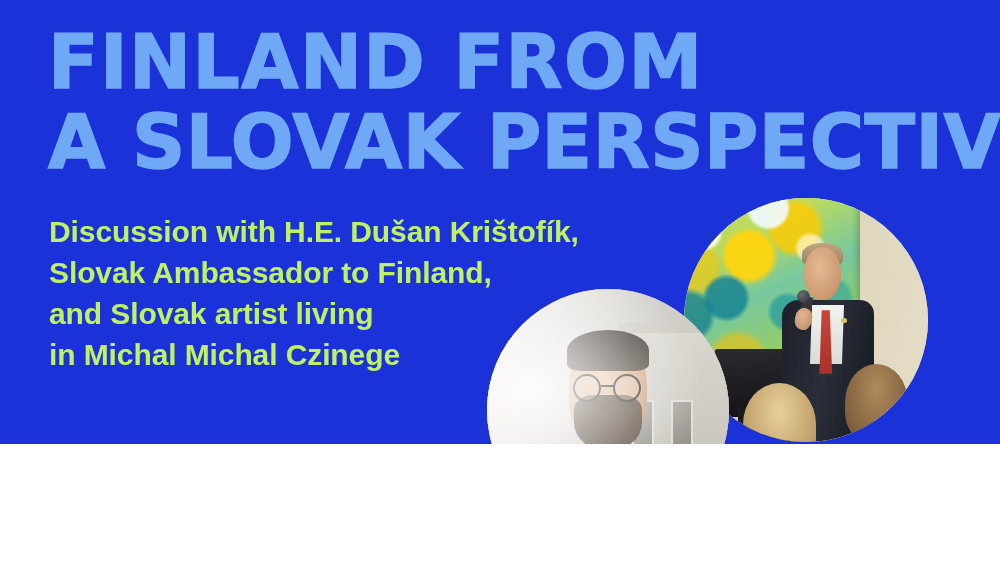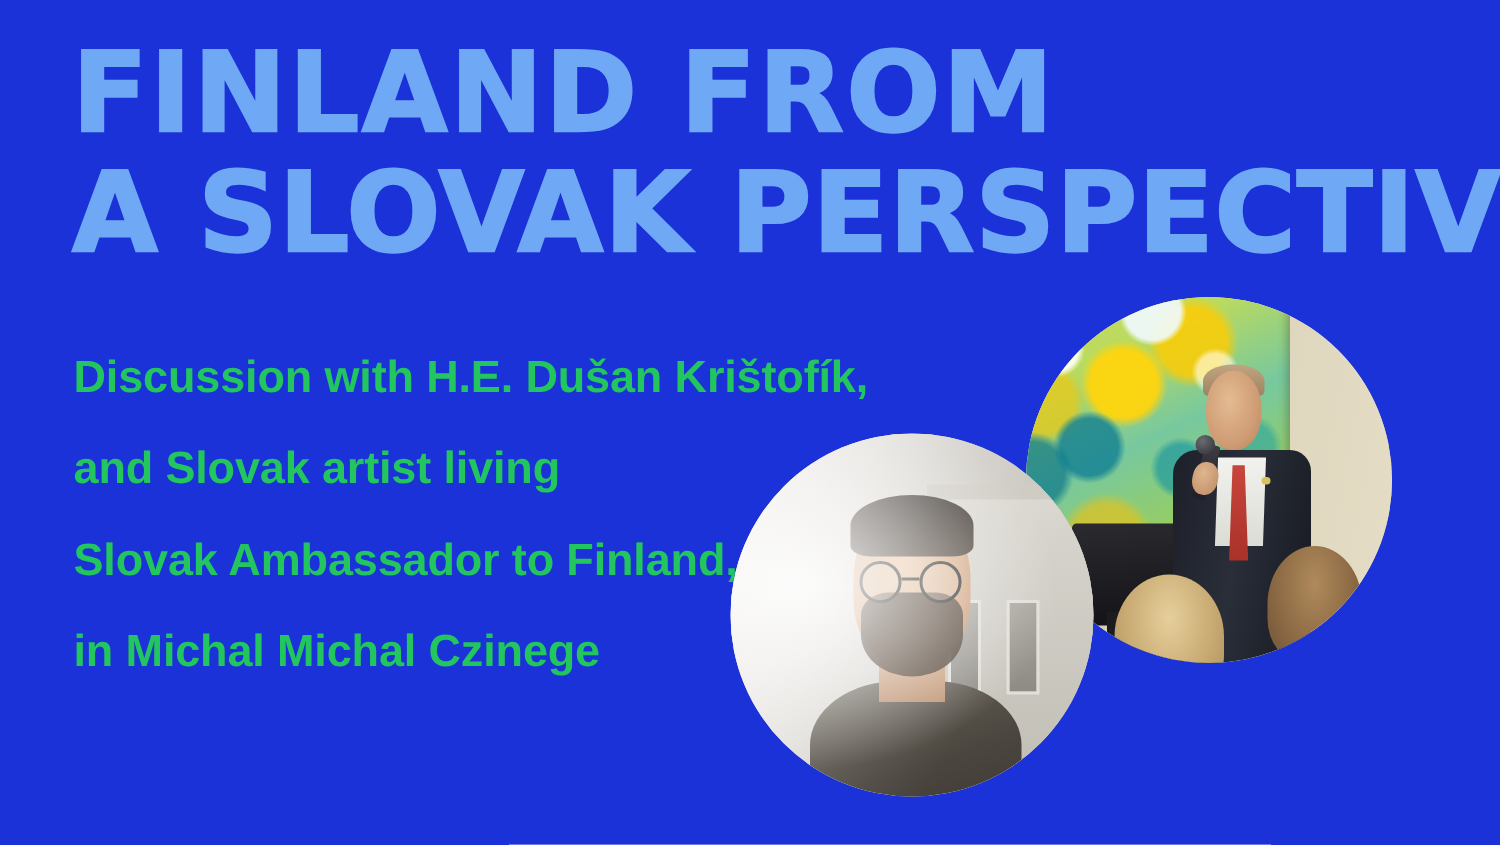--- a/index.html
+++ b/index.html
@@ -5,21 +5,21 @@
   * { margin:0; padding:0; box-sizing:border-box; }
 
   html, body {
     width:1000px; height:563px;
     overflow:hidden;
     font-family:"Liberation Sans", sans-serif;
   }
 
   #banner {
     position:relative;
-    width:1000px; height:563px;
+    width:1000px; height:444px;
     background:#1a32d8;
     overflow:hidden;
   }
 
   
   #title-block {
     position:absolute;
     left:48px; top:22px;
     width:920px;
     z-index:4;
@@ -39,28 +39,27 @@
   .title-line.l2 { letter-spacing:0.5px; }
 
   
   #subtitle-block {
     position:absolute;
     left:49px; top:211px;
     z-index:4;
   }
   .sub-line {
     display:block;
-    color:#22c55e;
+    color:#bef264;
     font-family:"Liberation Sans", sans-serif;
     font-weight:700;
     font-size:30px;
     line-height:41px;
     letter-spacing:-0.1px;
     white-space:nowrap;
-    margin-top:20px;
   }
 
   
   .photo-circle {
     position:absolute;
     border-radius:50%;
     overflow:hidden;
   }
 
   
@@ -266,22 +265,22 @@
 
 <div id="banner">
 
   <div id="title-block">
     <span class="title-line l1">Finland From</span>
     <span class="title-line l2">A Slovak Perspective</span>
   </div>
 
   <div id="subtitle-block">
     <span class="sub-line">Discussion with H.E. Dušan Krištofík,</span>
+    <span class="sub-line">Slovak Ambassador to Finland,</span>
     <span class="sub-line">and Slovak artist living</span>
-    <span class="sub-line">Slovak Ambassador to Finland,</span>
     <span class="sub-line">in Michal Michal Czinege</span>
   </div>
 
   <div class="photo-circle" id="photo-ambassador">
     <div class="scene">
       <div class="amb-wall"></div>
       <div class="amb-painting"></div>
       <div class="amb-stand"></div>
       <div class="amb-stand-base"></div>
       <div class="amb-suit"></div>

